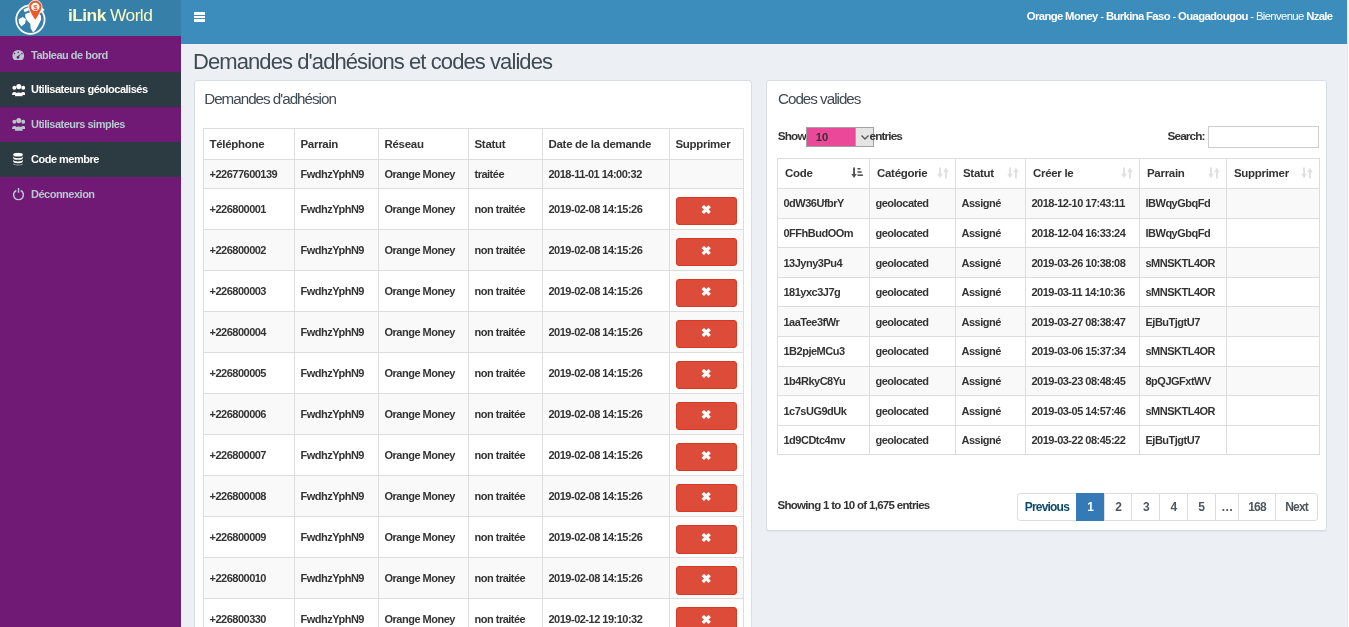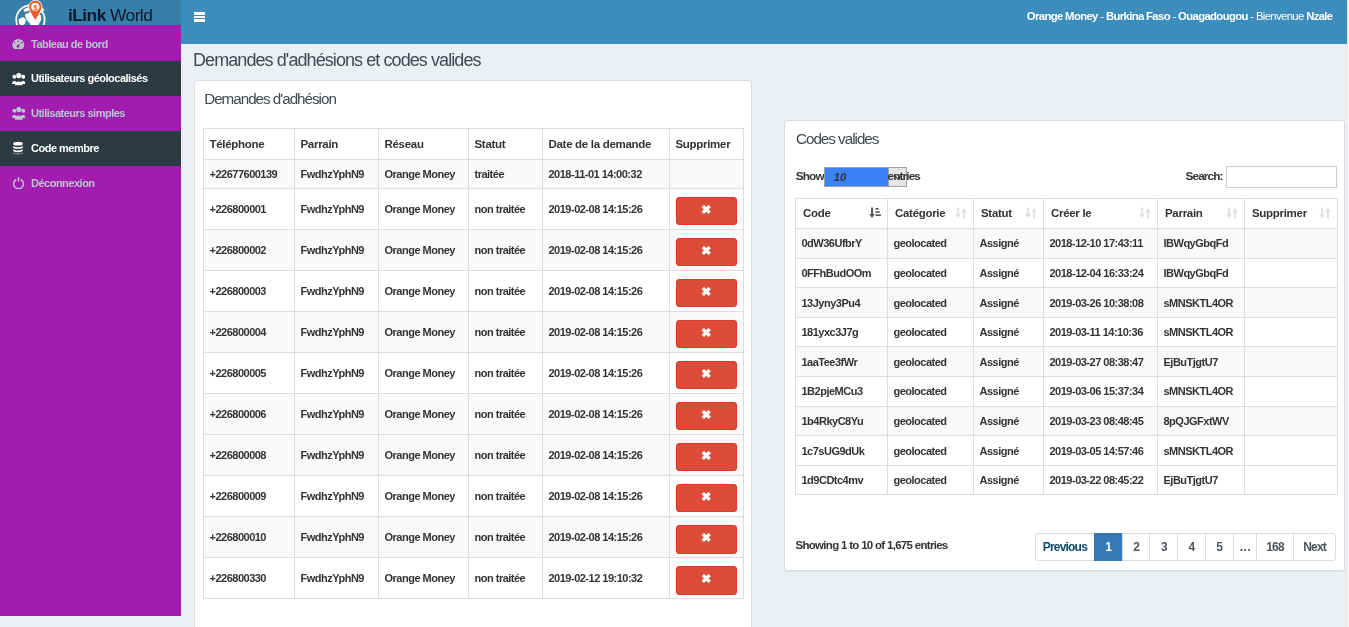--- a/index.html
+++ b/index.html
@@ -1,57 +1,57 @@
 <!DOCTYPE html>
 <html><head>
 <meta charset="utf-8">
 <style>
 * { margin:0; padding:0; box-sizing:border-box; }
 html,body { width:1349px; height:627px; overflow:hidden; font-family:"Liberation Sans", sans-serif; background:#ecf0f5; }
 .logo { position:absolute; left:0; top:0; width:181px; height:36px; background:#367fa9; }
 .navbar { position:absolute; left:181px; top:0; width:1166px; height:44px; background:#3c8dbc; }
-.logo-text { position:absolute; left:68px; top:0; height:36px; line-height:31px; color:#0f172a; font-size:17.4px; letter-spacing:-0.57px; white-space:nowrap; }
+.logo-text { position:absolute; left:68px; top:0; height:36px; line-height:31px; color:#fef9c3; font-size:17.4px; letter-spacing:-0.57px; white-space:nowrap; }
 .logo-text b { font-weight:700; }
 .burger { position:absolute; left:194px; top:12.3px; }
 .burger div { width:11px; height:2.3px; background:#fff; margin-bottom:1.2px; }
 .nav-right { position:absolute; right:14.5px; top:0; height:36px; line-height:32px; color:#fff; font-size:11.3px; font-weight:700; letter-spacing:-0.63px; white-space:nowrap; }
 .nav-right .lt { font-weight:400; }
-.sidebar { position:absolute; left:0; top:25px; width:181px; height:591px; background:#a21caf; }
+.sidebar { position:absolute; left:0; top:36px; width:181px; height:591px; background:#701a75; }
 .mi { position:relative; height:34.75px; line-height:34.75px; color:#b8c7ce; font-size:11px; font-weight:700; letter-spacing:-0.5px; white-space:nowrap; }
 .mi.on { background:#2c3b41; color:#fff; }
 .mi svg { position:absolute; left:11.5px; top:50%; transform:translateY(-50%); }
 .mi span { position:absolute; left:31px; }
 .mi:first-child { margin-top:1.5px; }
 
-.page-title { position:absolute; left:193px; top:50.6px; line-height:1; font-size:18px; color:#404a52; letter-spacing:-0.92px; }
+.page-title { position:absolute; left:193px; top:50.6px; line-height:1; font-size:22px; color:#404a52; letter-spacing:-0.92px; }
 
 .panel { position:absolute; background:#fff; border:1px solid #d8dde3; border-radius:3px; box-shadow:0 1px 1px rgba(0,0,0,0.05); }
 #lpanel { left:194px; top:80px; width:558px; height:640px; }
-#rpanel { left:784px; top:80px; width:561px; height:451px;margin-top:40px; }
+#rpanel { left:766px; top:80px; width:561px; height:451px; }
 .ptitle { position:absolute; left:9.2px; top:9.8px; line-height:1; font-size:15.2px; color:#404a52; letter-spacing:-1.0px; }
 #rpanel .ptitle { left:11px; }
 
 table { border-collapse:collapse; table-layout:fixed; position:absolute; }
 th, td { border:1px solid #ddd; font-size:11px; letter-spacing:-0.5px; color:#333; font-weight:700; padding:0 0 0 5.5px; text-align:left; vertical-align:middle; overflow:hidden; }
 th { font-weight:700; font-size:11.5px; letter-spacing:-0.3px; }
 tr.odd td { background:#f9f9f9; }
 
 #ltable { left:8px; top:47.2px; width:540px; }
 #ltable th { height:30.5px; }
 #ltable td { height:41.05px; }
 #ltable tr.first td { height:29px; }
 .delbtn { display:block; width:61px; height:28.3px; background:#dd4b39; border:1px solid #d73925; border-radius:3px; color:#fff; text-align:center; line-height:25.5px; font-size:12.5px; margin:4.6px 0 0 0; }
 
 #rtable { left:10px; top:76.5px; width:540px;padding-left:22px; }
 #rtable th { height:30.6px; position:relative; padding-left:7px; }
 #rtable td { height:29.6px; }
 .sic { position:absolute; right:6px; top:50%; transform:translateY(-50%); }
 
 .ctrl { position:absolute; font-size:11.8px; font-weight:700; color:#333; letter-spacing:-0.9px; line-height:1; }
-.lensel { position:absolute; left:38.7px; top:45.7px; width:83px; height:20.7px; border:1px solid #a2a2a2; background:#3b82f6; font-size:11.2px; font-weight:700; color:#333;font-style:italic; }
+.lensel { position:absolute; left:38.7px; top:45.7px; width:68px; height:20.7px; border:1px solid #a2a2a2; background:#ec4899; font-size:11.2px; font-weight:700; color:#333; }
 .lensel .val { position:absolute; left:9px; top:3px; }
 .lensel .arr { position:absolute; right:0; top:0; width:17.5px; height:100%; background:#e4e4e4; border-left:1px solid #a2a2a2; }
 .lensel .arr svg { position:absolute; left:4.5px; top:7px; }
 .srch { position:absolute; left:440.6px; top:44.5px; width:111.5px; height:22px; border:1px solid #ccc; background:#fff; }
 
 .info { position:absolute; left:10.5px; top:419.4px; line-height:1; font-size:11.5px; font-weight:700; color:#333; letter-spacing:-0.7px; }
 .pager { position:absolute; right:7.8px; top:411.9px; height:28.5px; display:flex; font-size:12px; letter-spacing:-0.8px; }
 .pager a { display:block; height:28.5px; line-height:26.5px; border:1px solid #ddd; margin-left:-1px; color:#4f565c; background:#fff; text-align:center; font-weight:700; }
 .pager a.prev { border-radius:3px 0 0 3px; color:#0c4a6e; width:59.8px; margin-left:0; }
 .pager a.next { border-radius:0 3px 3px 0; width:43.3px; }
@@ -213,20 +213,30 @@
     <tr class="odd">
           <td>+226800006</td>
           <td>FwdhzYphN9</td>
           <td>Orange Money</td>
           <td>non traitée</td>
           <td>2019-02-08 14:15:26</td>
           <td>
             <span class="delbtn">✖</span>
           </td>
         </tr>
+    <tr>
+          <td>+226800007</td>
+          <td>FwdhzYphN9</td>
+          <td>Orange Money</td>
+          <td>non traitée</td>
+          <td>2019-02-08 14:15:26</td>
+          <td>
+            <span class="delbtn">✖</span>
+          </td>
+        </tr>
     <tr class="odd">
           <td>+226800008</td>
           <td>FwdhzYphN9</td>
           <td>Orange Money</td>
           <td>non traitée</td>
           <td>2019-02-08 14:15:26</td>
           <td>
             <span class="delbtn">✖</span>
           </td>
         </tr>

